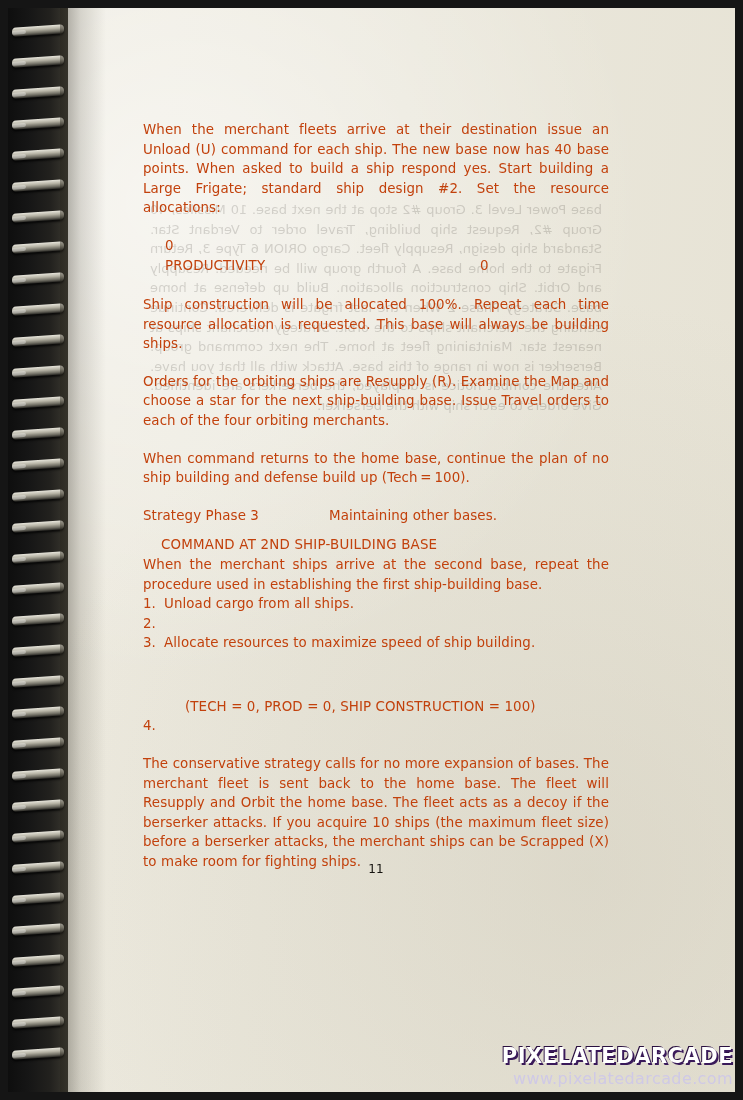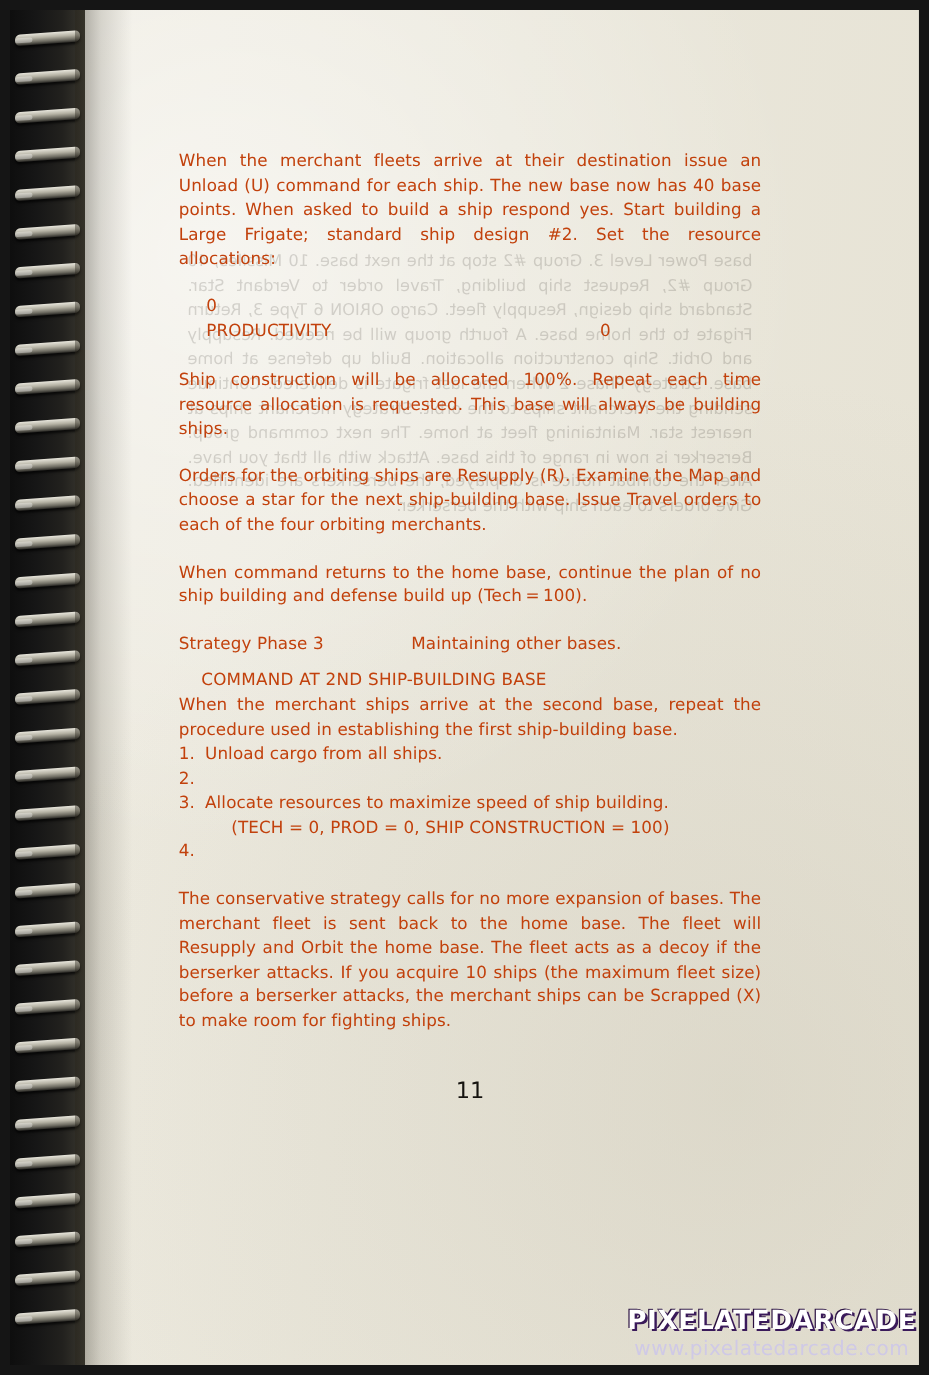--- a/index.html
+++ b/index.html
@@ -127,28 +127,29 @@
   .numlist .li {
     display: flex;
     line-height: 19.6px;
   }
   .numlist .num {
     width: 21px;
     flex: 0 0 21px;
   }
   .numlist .sub {
     padding-left: 21px;
+    margin-top: 44px;
   }
   .folio {
     position: absolute;
     left: 143px;
     top: 862px;
     width: 466px;
     text-align: center;
-    font-size: 18px;
+    font-size: 12px;
     color: #15130f;
     font-family: "DejaVu Sans", sans-serif;
   }
   
   .bleed {
     position: absolute;
     left: 150px;
     top: 200px;
     width: 452px;
     font-size: 13px;
@@ -157,21 +158,21 @@
     transform: scaleX(-1);
     pointer-events: none;
     text-align: justify;
     font-family: "DejaVu Sans", sans-serif;
   }
   
   .watermark {
     position: absolute;
     right: 10px;
     bottom: 12px;
-    text-align: center;
+    text-align: right;
     font-family: "DejaVu Sans", sans-serif;
   }
   .wm-main {
     font-size: 21px;
     font-weight: bold;
     letter-spacing: 0.5px;
     color: #ffffff;
     text-shadow: 2px 2px 0 #3a1a5a, -1px -1px 0 #2a1040;
   }
   .wm-main .pix { color: #ffffff; }

